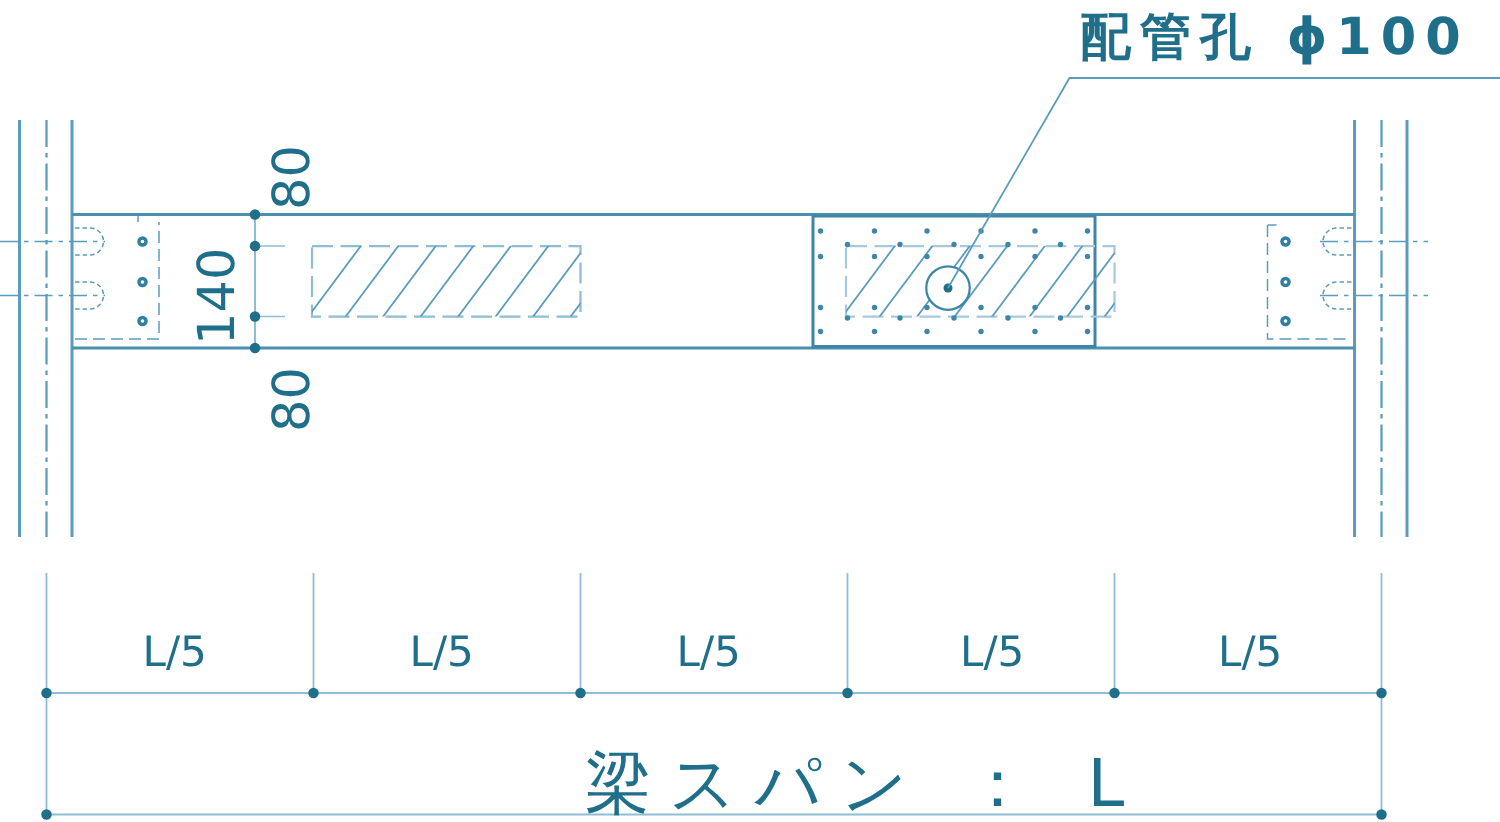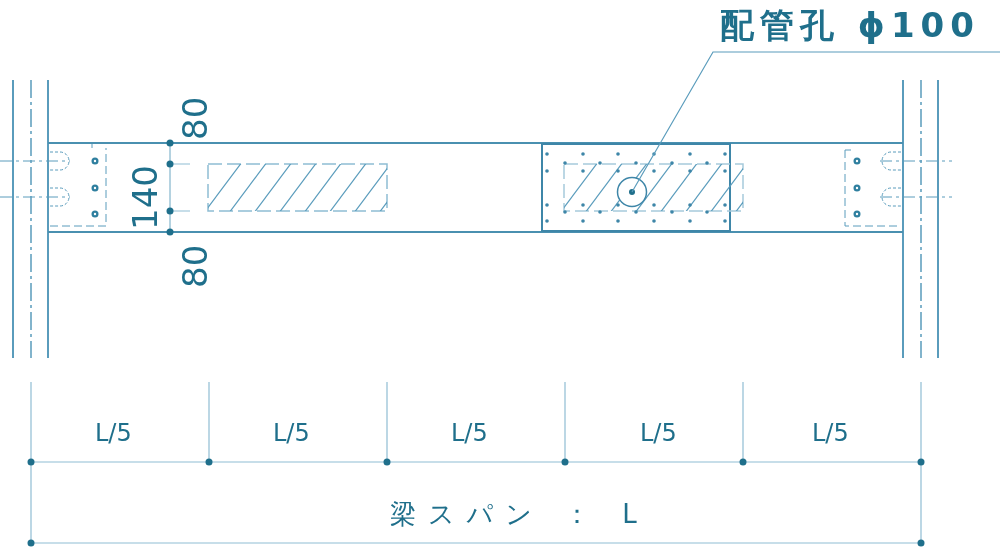--- a/index.html
+++ b/index.html
@@ -6,22 +6,22 @@
     body { width: 1000px; height: 548px; overflow: hidden; position: relative; }
     #canvas { position: absolute; left: 0; top: 0; width: 1000px; height: 548px; }
     .lbl {
       position: absolute;
       font-family: "DejaVu Sans", "Liberation Sans", sans-serif;
       color: #1f6f8b;
       white-space: nowrap;
       line-height: 1;
     }
     .title-lbl { font-size: 34px; letter-spacing: 6px; font-weight: bold; }
-    .span-lbl { font-size: 24px; }
-    .total-lbl { font-size: 26px; letter-spacing: 12px; }
+    .span-lbl { font-size: 28px; }
+    .total-lbl { font-size: 44px; letter-spacing: 12px; }
     .vert-lbl { font-size: 34px; transform-origin: left top; transform: rotate(-90deg); }
   </style>
 </head>
 <body>
 
 <svg id="canvas" viewBox="0 0 1000 548" xmlns="http://www.w3.org/2000/svg">
   <defs>
     <clipPath id="clipL">
         <rect x="208" y="164" width="179" height="47"></rect>
       </clipPath>

